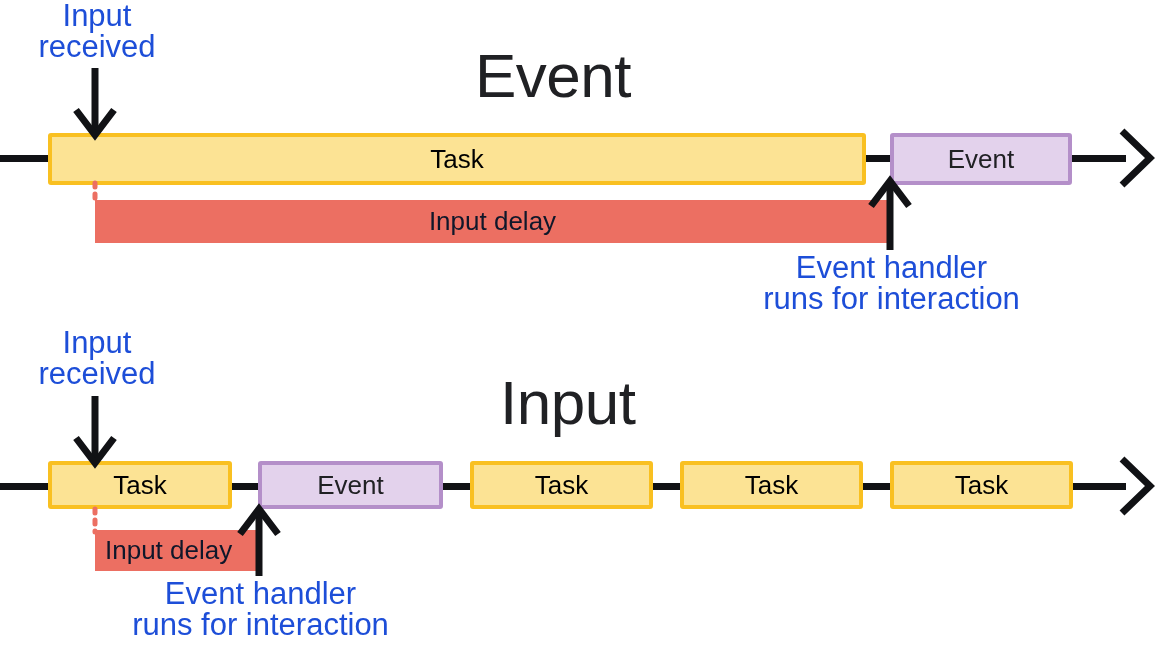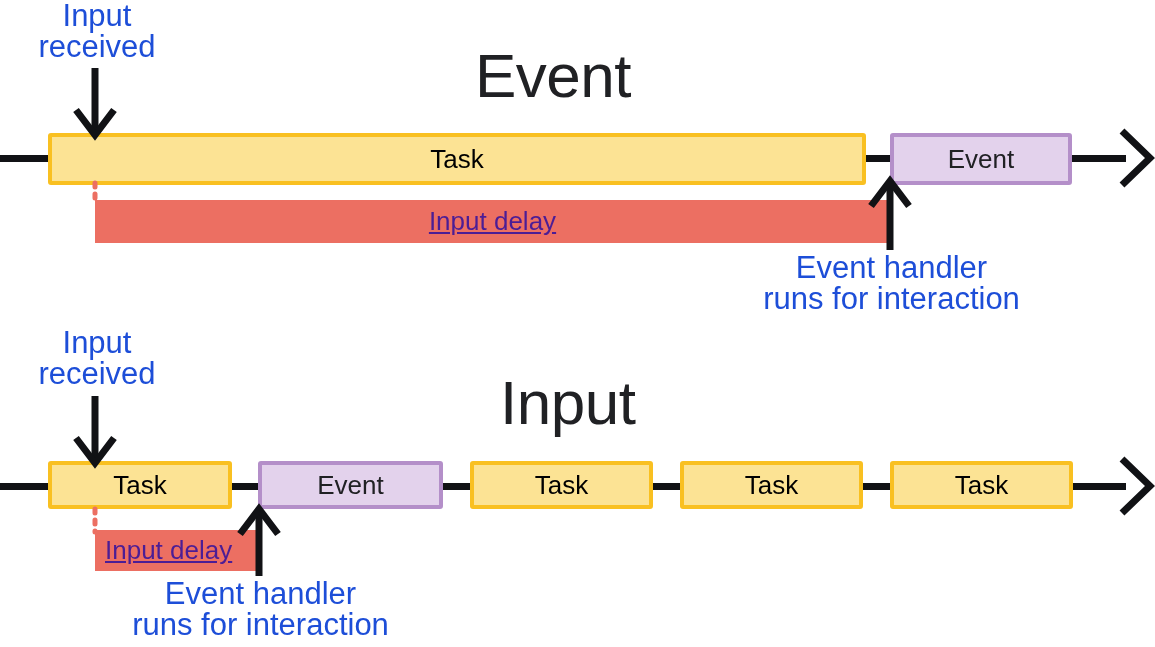--- a/index.html
+++ b/index.html
@@ -68,24 +68,23 @@
     font-size: 26px;
     font-weight: 400;
   }
   .delay-bar {
     position: absolute;
     box-sizing: border-box;
     background: #EC6F62;
     display: flex;
     align-items: center;
     justify-content: center;
-    color: #4c1d95;
+    color: #0f172a;
     font-size: 26px;
     font-weight: 400;
-    text-decoration: underline;
   }
   .delay-bar.left-label {
     justify-content: flex-start;
     padding-left: 10px;
   }
 
   
   .tl-seg {
     position: absolute;
     background: #111215;

